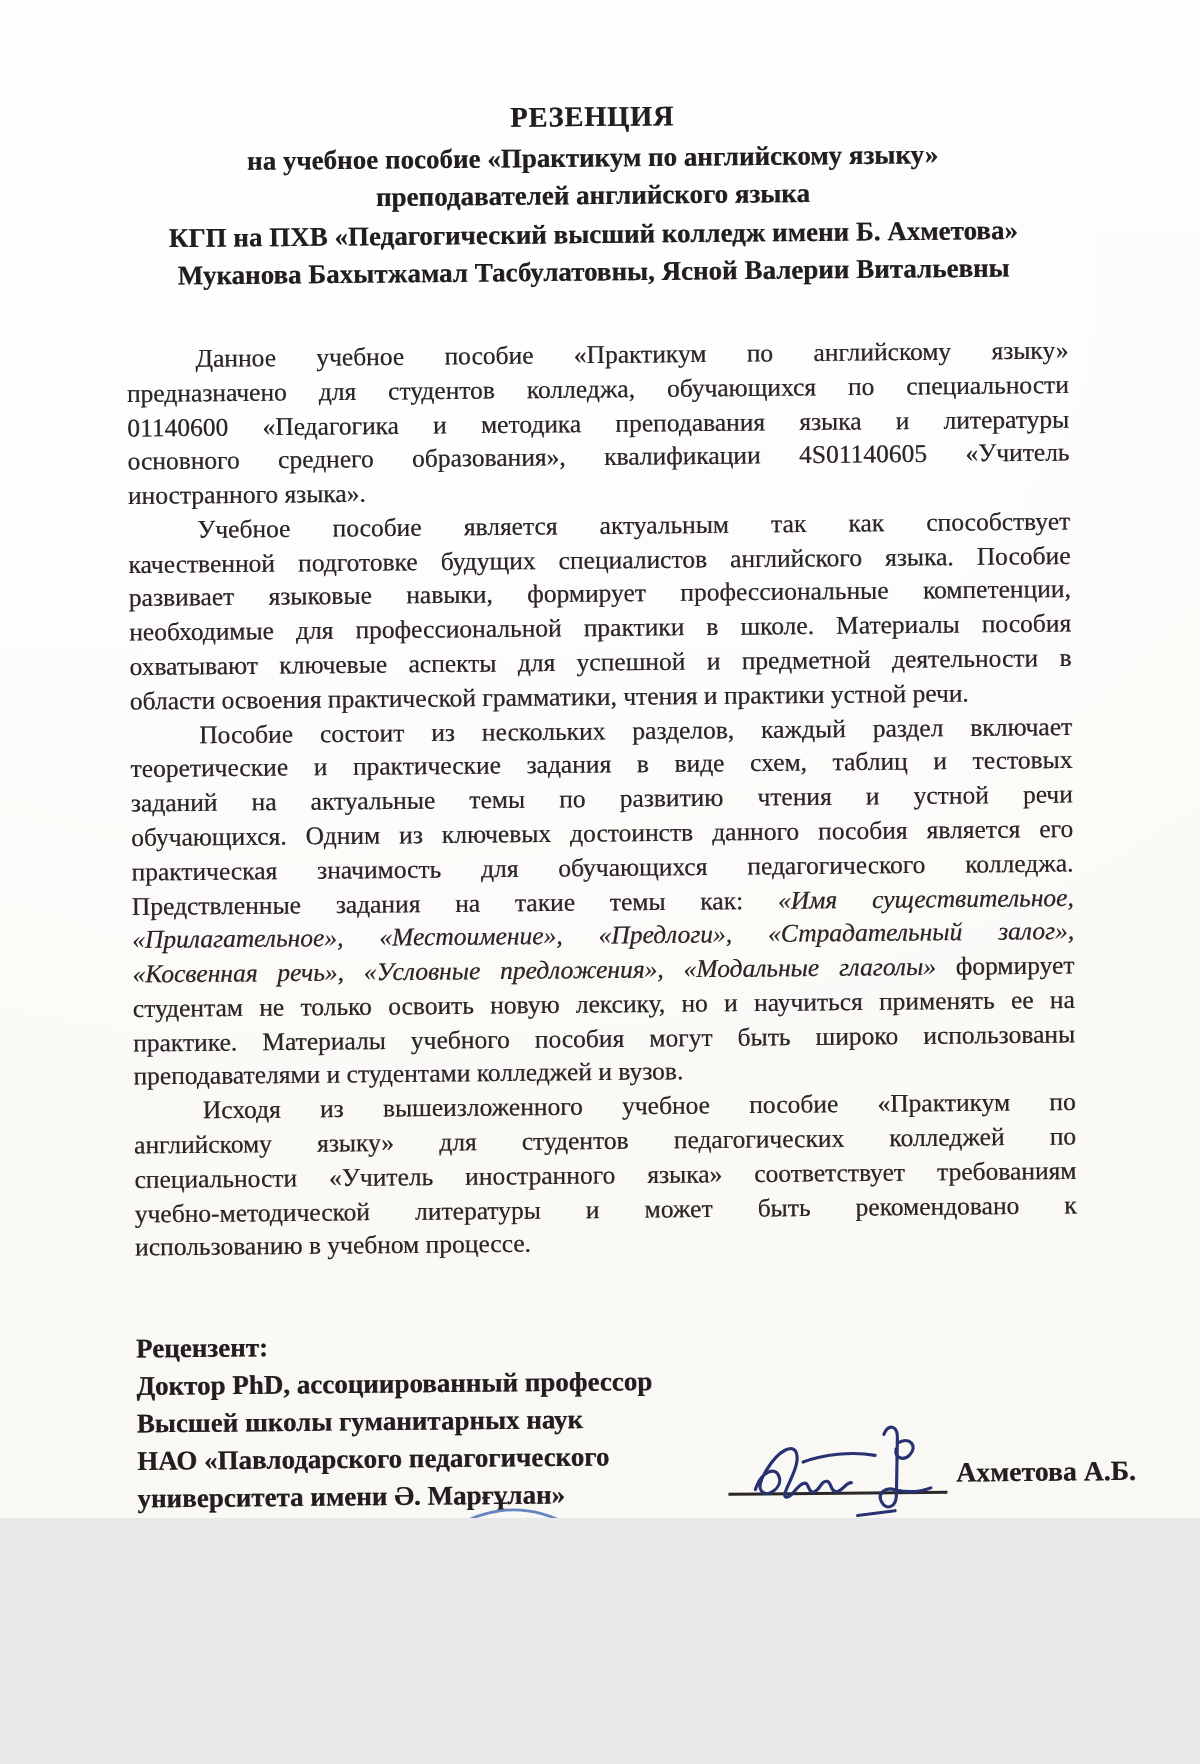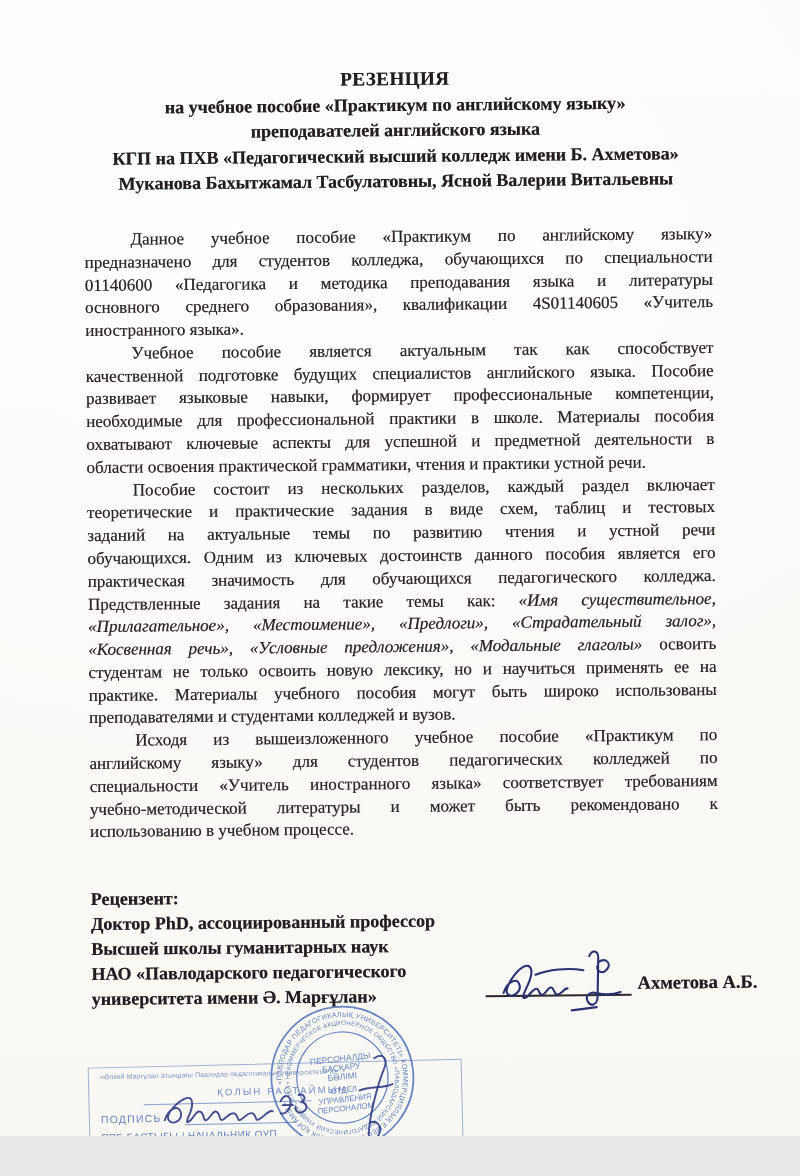--- a/index.html
+++ b/index.html
@@ -1,17 +1,17 @@
 <!DOCTYPE html>
 <html><head>
 <meta charset="utf-8">
 <style>
   html,body{margin:0;padding:0;background:#e8e8e8;}
   .page{
-    position:relative;width:800px;height:1136px;margin:0 auto;
+    position:relative;width:800px;height:1012px;margin:0 auto;
     background:
       radial-gradient(1200px 800px at 30% 20%, rgba(255,255,255,0.9), rgba(0,0,0,0) 70%),
       linear-gradient(180deg,#fdfcfa 0%, #fbfaf7 55%, #f9f8f5 100%);
     overflow:hidden;
     font-family:"Liberation Serif", serif;
     color:#2b2526;
   }
   .tilt{position:absolute;inset:0;transform:rotate(-0.55deg);transform-origin:400px 620px;}
 
   
@@ -101,21 +101,21 @@
         <div class="ln last">области освоения практической грамматики, чтения и практики устной речи.</div>
       </div>
       <div>
         <div class="ln ind">Пособие состоит из нескольких разделов, каждый раздел включает</div>
         <div class="ln">теоретические и практические задания в виде схем, таблиц и тестовых</div>
         <div class="ln">заданий на актуальные темы по развитию чтения и устной речи</div>
         <div class="ln">обучающихся. Одним из ключевых достоинств данного пособия является его</div>
         <div class="ln">практическая значимость для обучающихся педагогического колледжа.</div>
         <div class="ln"><span>Предствленные задания на такие темы как: </span><span class="it">«Имя существительное,</span></div>
         <div class="ln it">«Прилагательное», «Местоимение», «Предлоги», «Страдательный залог»,</div>
-        <div class="ln"><span class="it">«Косвенная речь», «Условные предложения», «Модальные глаголы»</span><span> освоить</span></div>
+        <div class="ln"><span class="it">«Косвенная речь», «Условные предложения», «Модальные глаголы»</span><span> формирует</span></div>
         <div class="ln">студентам не только освоить новую лексику, но и научиться применять ее на</div>
         <div class="ln">практике. Материалы учебного пособия могут быть широко использованы</div>
         <div class="ln last">преподавателями и студентами колледжей и вузов.</div>
       </div>
       <div>
         <div class="ln ind">Исходя из вышеизложенного учебное пособие «Практикум по</div>
         <div class="ln">английскому языку» для студентов педагогических колледжей по</div>
         <div class="ln">специальности «Учитель иностранного языка» соответствует требованиям</div>
         <div class="ln">учебно-методической литературы и может быть рекомендовано к</div>
         <div class="ln last">использованию в учебном процессе.</div>

